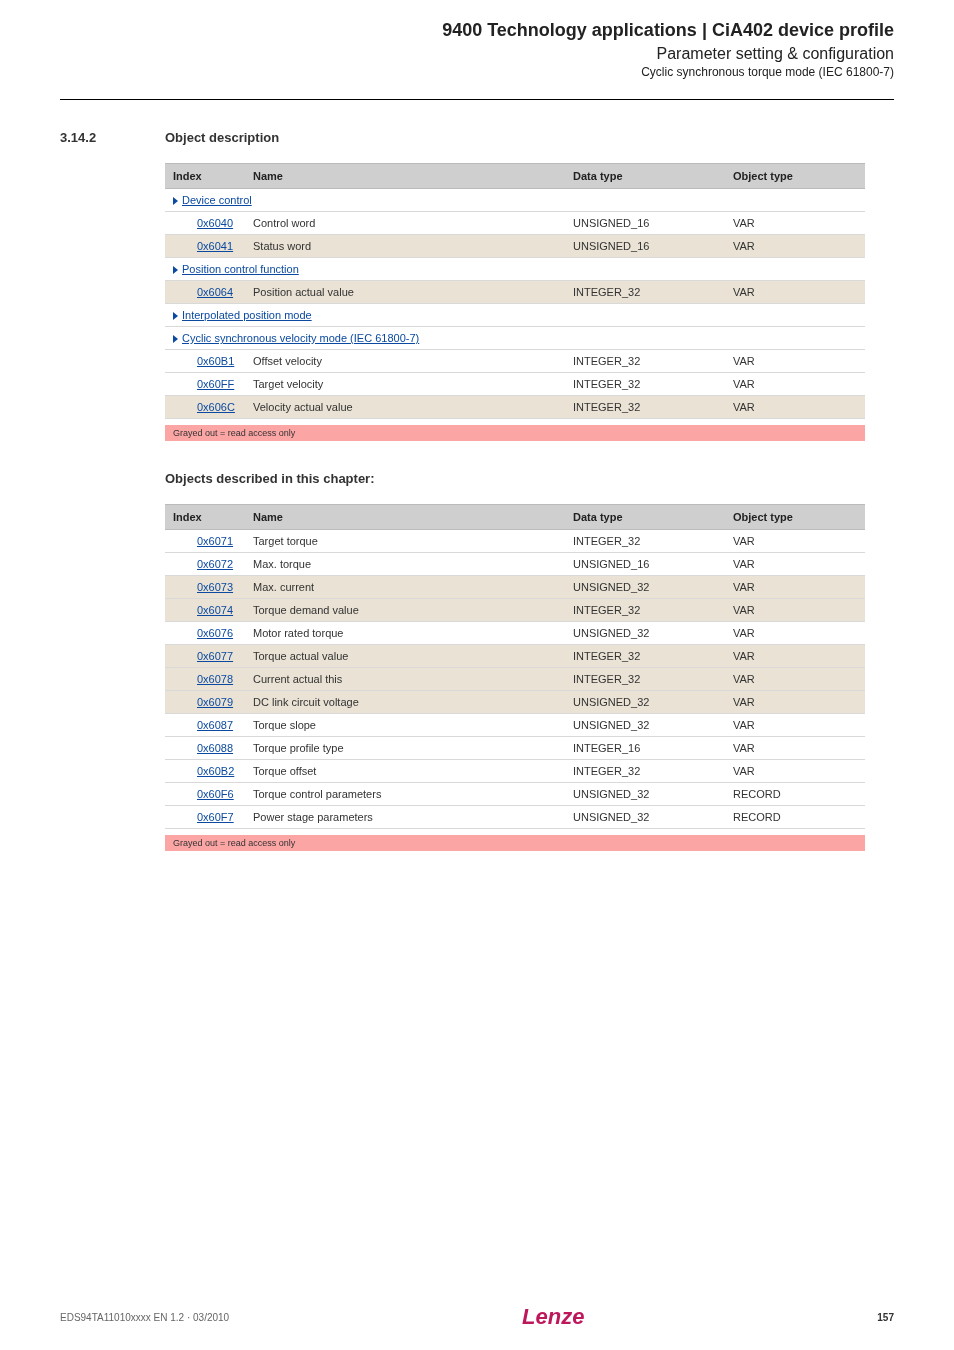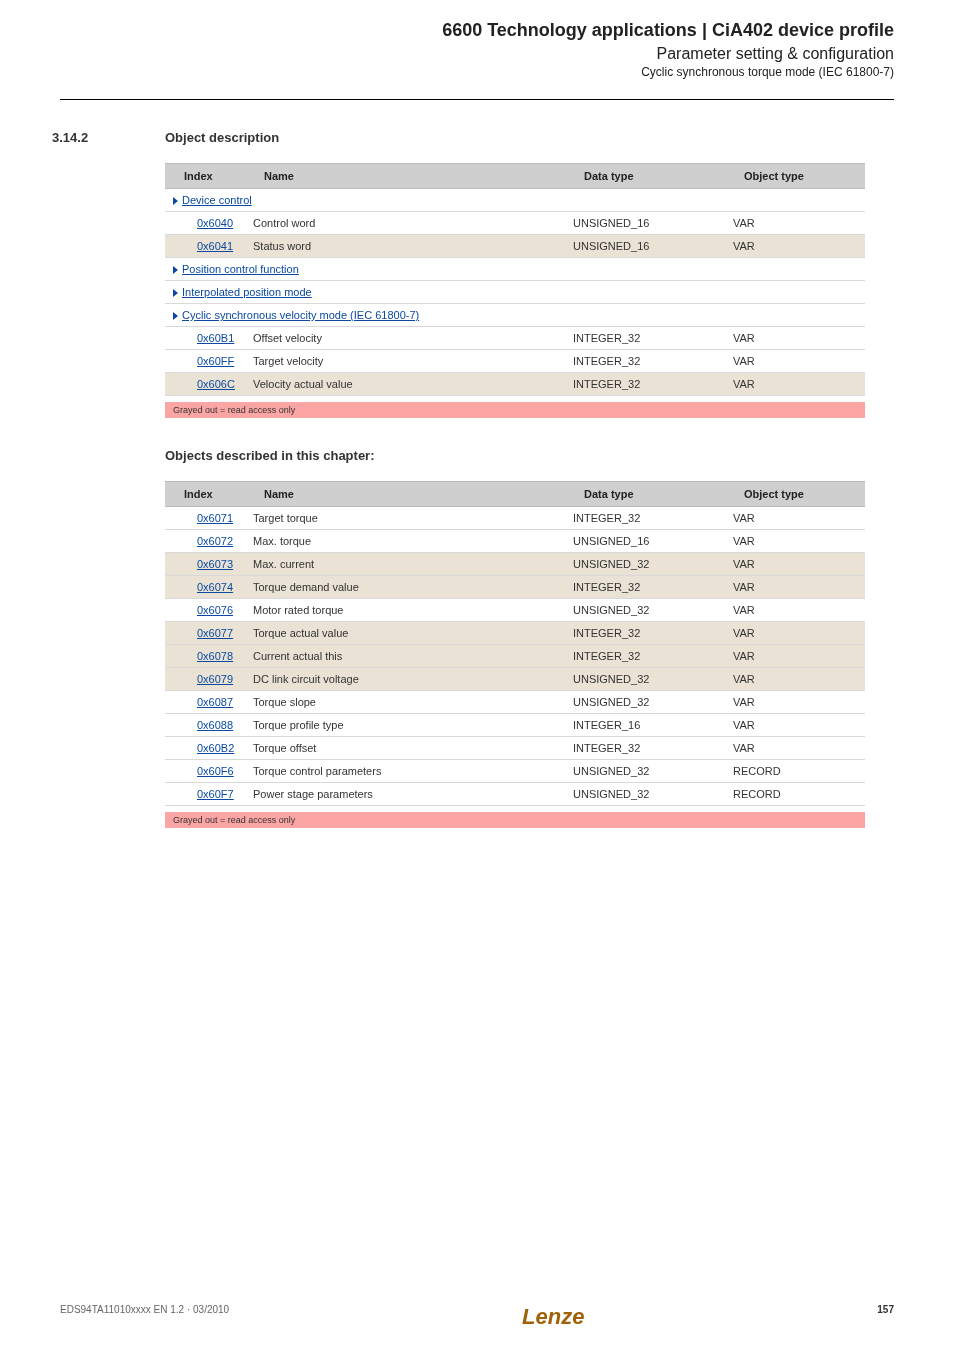--- a/index.html
+++ b/index.html
@@ -33,21 +33,21 @@
   .hr {
     border: none;
     border-top: 1px solid #000;
     margin: 10px 60px 30px 60px;
   }
   .section {
     padding: 0 60px 0 100px;
   }
   .section-num {
     position: absolute;
-    left: 52px;
+    left: 60px;
     font-weight: bold;
     font-size: 13px;
   }
   .section-title {
     font-weight: bold;
     font-size: 13px;
     margin-left: 65px;
     margin-bottom: 18px;
   }
   .subtitle {
@@ -59,21 +59,21 @@
   table {
     width: 700px;
     margin-left: 65px;
     border-collapse: collapse;
     font-size: 11px;
     margin-bottom: 6px;
   }
   thead th {
     background: #cfcfcf;
     text-align: left;
-    padding: 6px 19px;
+    padding: 6px 8px;
     font-weight: bold;
     color: #222;
     border-top: 1px solid #bbb;
     border-bottom: 1px solid #bbb;
   }
   td {
     padding: 5px 8px;
     border-bottom: 1px solid #d9d9d9;
     vertical-align: middle;
   }
@@ -116,43 +116,43 @@
   .spacer {
     height: 30px;
   }
   .footer {
     position: absolute;
     bottom: 20px;
     left: 60px;
     right: 60px;
     display: flex;
     justify-content: space-between;
-    align-items: flex-start;
+    align-items: center;
     font-size: 10px;
     margin-top: 12px;
   }
   .footer .doc {
     color: #666;
   }
   .footer .logo {
     font-size: 22px;
     font-weight: bold;
     font-style: italic;
-    color: #a16207;
+    color: #be185d;
   }
   .footer .pagenum {
     color: #333;
     font-weight: bold;
   }
 </style>
 </head>
 <body>
 
 <div class="header">
-  <div class="title">6600 Technology applications | CiA402 device profile</div>
+  <div class="title">9400 Technology applications | CiA402 device profile</div>
   <div class="sub1">Parameter setting &amp; configuration</div>
   <div class="sub2">Cyclic synchronous torque mode (IEC 61800-7)</div>
 </div>
 <hr class="hr">
 
 <div class="section">
   <div>
     <span class="section-num">3.14.2</span>
     <div class="section-title">Object description</div>
   </div>
@@ -179,20 +179,26 @@
       </tr>
       <tr class="grayrow">
         <td><span class="link">0x6041</span></td>
         <td>Status word</td>
         <td>UNSIGNED_16</td>
         <td>VAR</td>
       </tr>
       <tr class="section-row">
           <td colspan="4"><span class="caret"></span><span>Position control function</span></td>
         </tr>
+      <tr class="grayrow">
+        <td><span class="link">0x6064</span></td>
+        <td>Position actual value</td>
+        <td>INTEGER_32</td>
+        <td>VAR</td>
+      </tr>
       <tr class="section-row">
           <td colspan="4"><span class="caret"></span><span>Interpolated position mode</span></td>
         </tr>
       <tr class="section-row">
           <td colspan="4"><span class="caret"></span><span>Cyclic synchronous velocity mode (IEC 61800-7)</span></td>
         </tr>
       <tr>
         <td><span class="link">0x60B1</span></td>
         <td>Offset velocity</td>
         <td>INTEGER_32</td>

